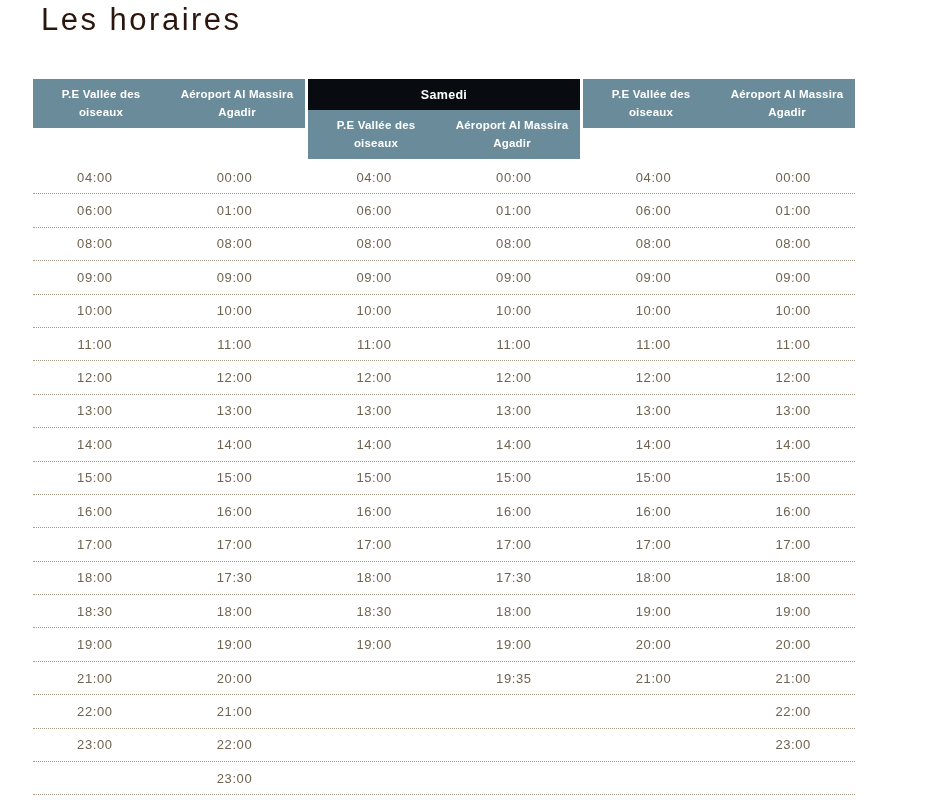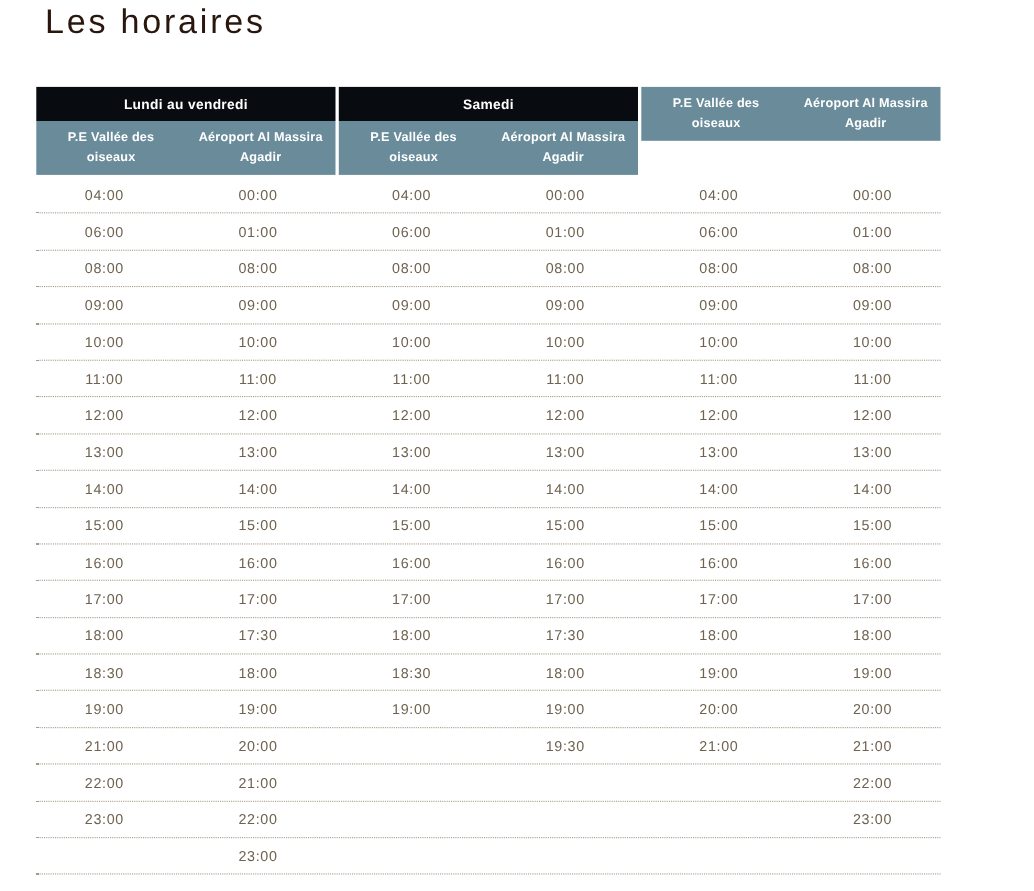--- a/index.html
+++ b/index.html
@@ -52,21 +52,20 @@
 </style>
 </head>
 <body>
 
 <div class="page">
   <h1 class="page-title">Les horaires</h1>
 
   <div class="schedule">
     <div class="sched-head" id="sched-head">
         <div class="group">
-          <div class="day">Lundi au vendredi</div>
           <div class="cols">
             <div class="col">
               <div class="l1">P.E Vallée des</div>
               <div class="l2">oiseaux</div>
             </div>
             <div class="col">
               <div class="l1">Aéroport Al Massira</div>
               <div class="l2">Agadir</div>
             </div>
           </div>
@@ -215,21 +214,21 @@
           <div class="cell">19:00</div>
           <div class="cell">19:00</div>
           <div class="cell">19:00</div>
           <div class="cell">20:00</div>
           <div class="cell">20:00</div>
         </div>
         <div class="row">
           <div class="cell">21:00</div>
           <div class="cell">20:00</div>
           <div class="cell"></div>
-          <div class="cell">19:30</div>
+          <div class="cell">19:35</div>
           <div class="cell">21:00</div>
           <div class="cell">21:00</div>
         </div>
         <div class="row">
           <div class="cell">22:00</div>
           <div class="cell">21:00</div>
           <div class="cell"></div>
           <div class="cell"></div>
           <div class="cell"></div>
           <div class="cell">22:00</div>

